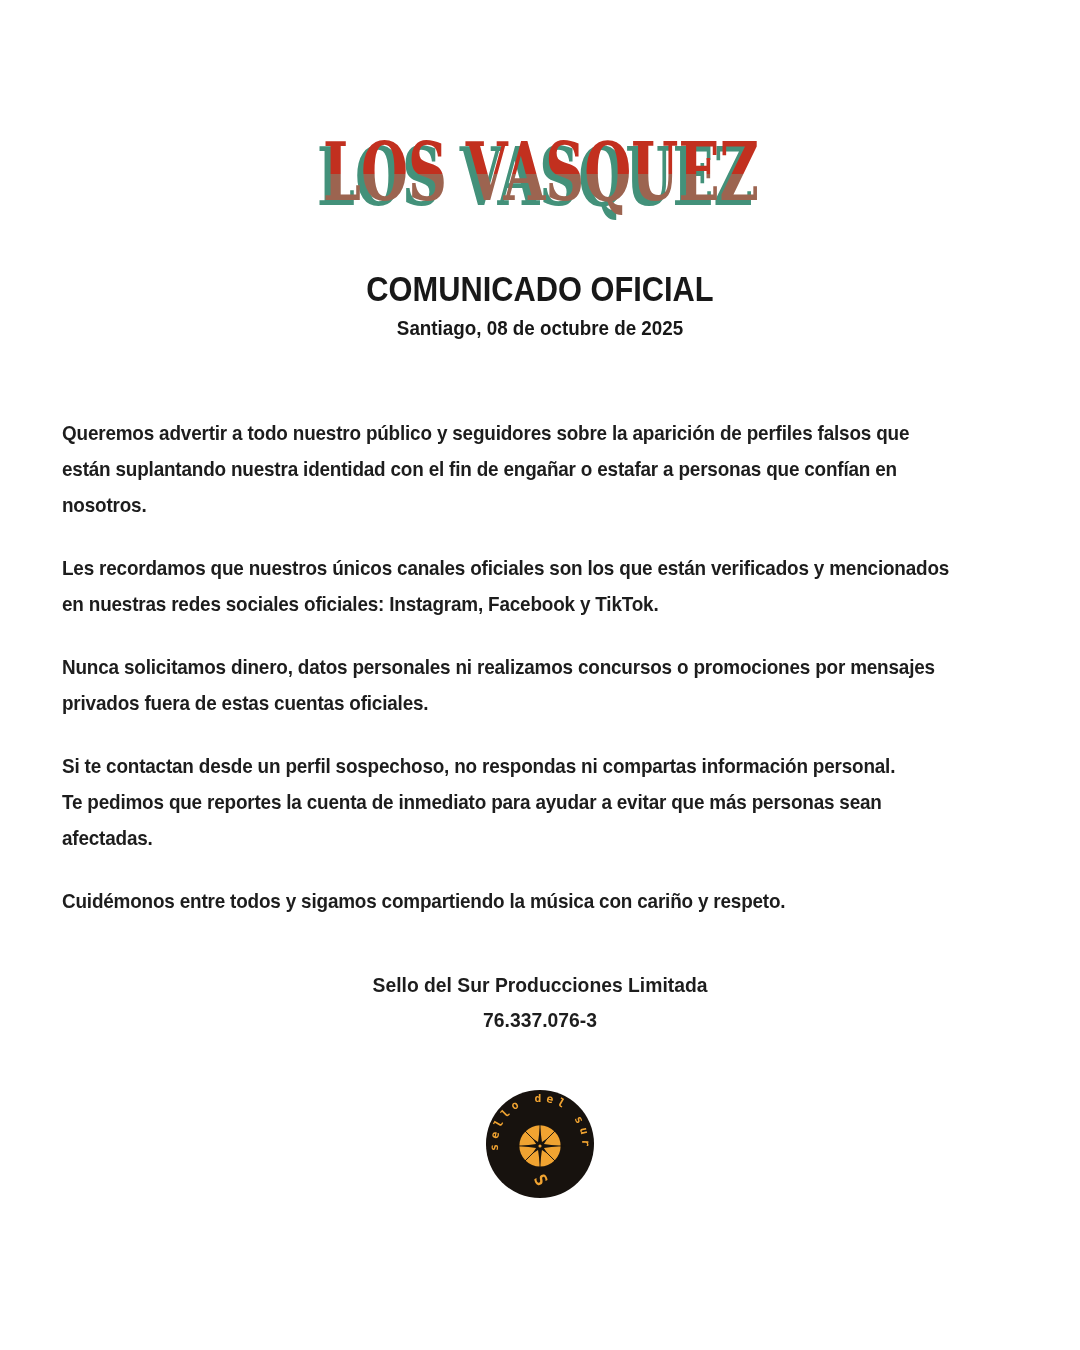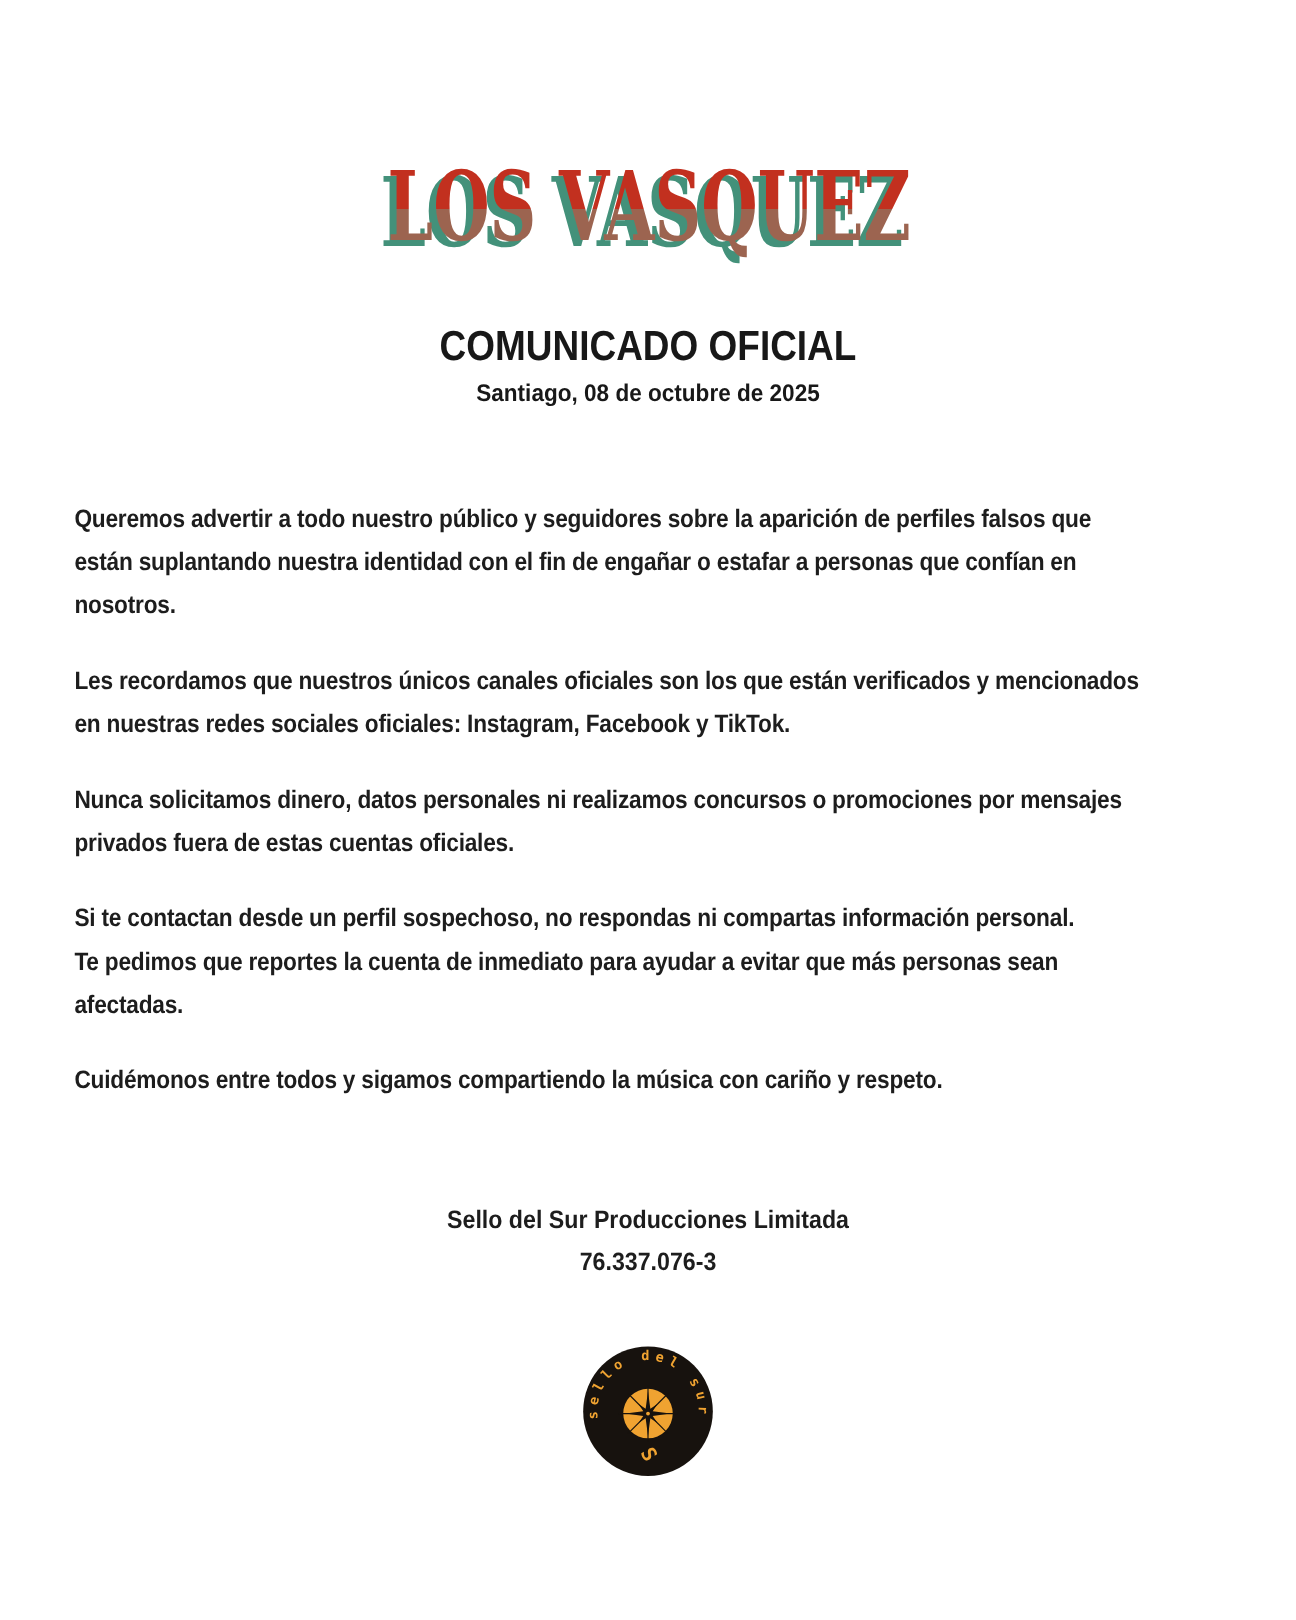--- a/index.html
+++ b/index.html
@@ -62,21 +62,21 @@
     line-height: 36px;
     letter-spacing: -0.2px;
     color: #1d1d1d;
     white-space: pre-line;
     margin-bottom: 27px;
   }
   .paragraph:last-child { margin-bottom: 0; }
 
   
   .signoff {
-    margin-top: 80px;
+    margin-top: 48px;
     text-align: center;
     font-weight: bold;
     color: #1d1d1d;
   }
   .signoff-line {
     font-size: 21px;
     line-height: 35px;
     transform: scaleX(0.92);
     transform-origin: 50% 0;
   }

